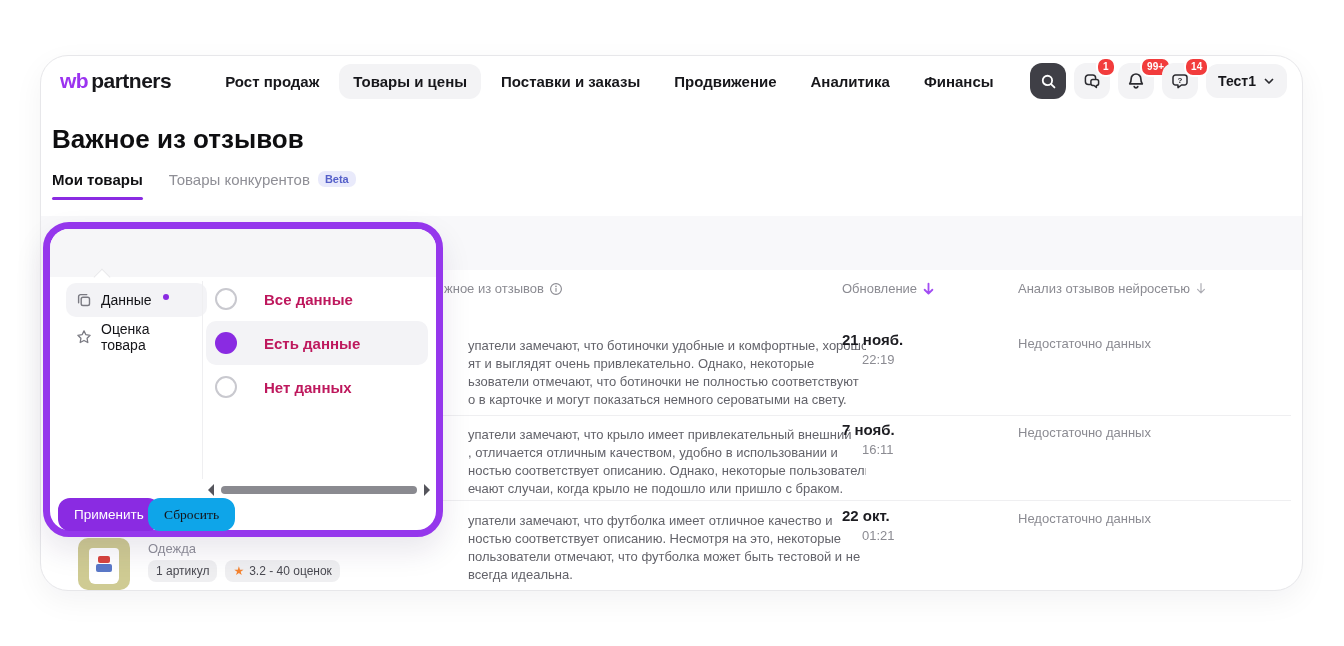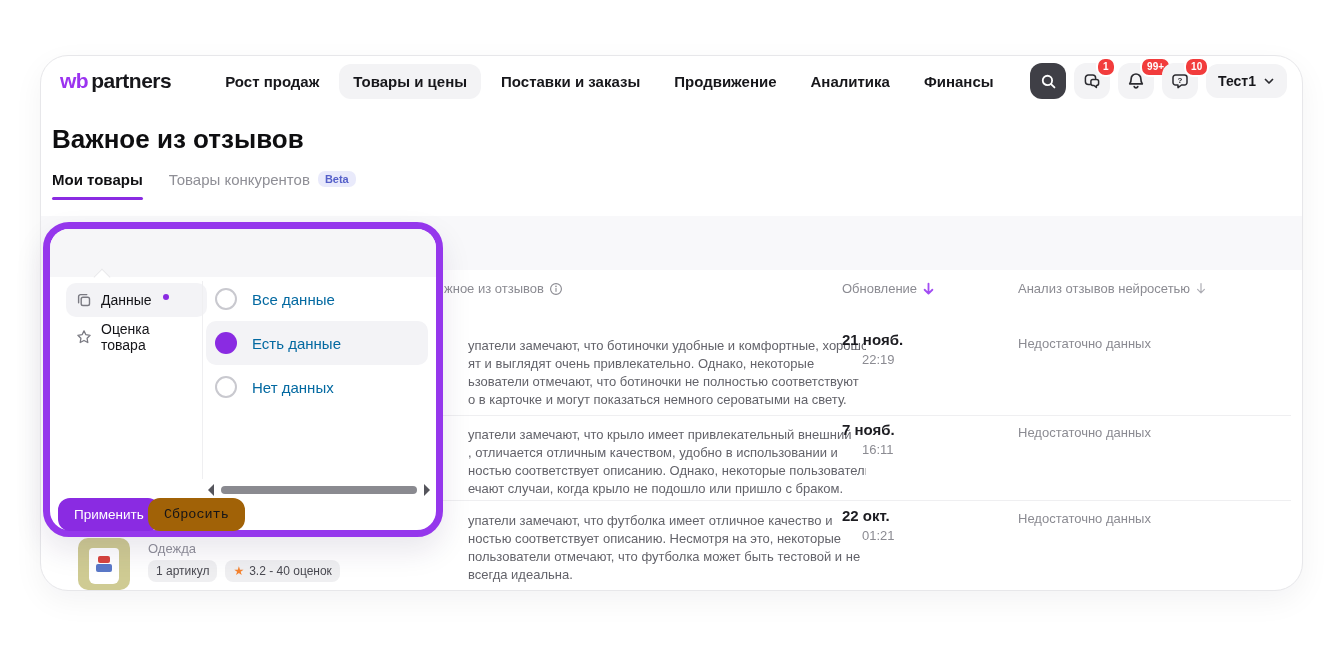--- a/index.html
+++ b/index.html
@@ -82,35 +82,35 @@
     border-radius:10px; display:flex; align-items:center; gap:9px; padding:0 14px;
     font-size:14px; color:#1B1B1F; cursor:pointer; }
   .notch { position:absolute; left:46px; top:42px; width:12px; height:12px; background:#fff;
     transform:rotate(45deg); border-left:1px solid #E8E8EB; border-top:1px solid #E8E8EB; }
   .menu-item { position:absolute; left:16px; width:141px; height:34px; border-radius:10px;
     display:flex; align-items:center; gap:9px; padding:0 10px; font-size:14px; color:#141418; cursor:pointer; }
   .menu-item.active { background:#F3F3F6; }
   .dot { width:6px; height:6px; border-radius:50%; background:#8A2BE2; margin:-6px 0 0 2px; }
   .vdiv { position:absolute; left:152px; top:52px; width:1px; height:198px; background:#EFEFF1; }
   .option { position:absolute; left:156px; width:222px; height:44px; border-radius:10px;
-    display:flex; align-items:center; gap:15px; padding:0 9px; font-size:15px; color:#0369a1; cursor:pointer; }
+    display:flex; align-items:center; gap:27px; padding:0 9px; font-size:15px; color:#be185d; cursor:pointer;font-weight:bold; }
   .option.hl { background:#F3F3F6; }
   .radio { width:22px; height:22px; border-radius:50%; border:2px solid #C9C9CF; background:#fff; flex:none; }
   .radio.checked { border:none; background:#8A2BE2; }
   .scroll { position:absolute; left:158px; top:254px; width:222px; height:14px;
     display:flex; align-items:center; gap:7px; }
   .arr-l { width:0; height:0; border:6px solid transparent; border-right-color:#55555C; border-left:none; cursor:pointer; }
   .arr-r { width:0; height:0; border:6px solid transparent; border-left-color:#55555C; border-right:none; cursor:pointer; }
   .thumb { flex:1; height:8px; border-radius:5px; background:#8A8A90; cursor:pointer; }
   .apply { position:absolute; left:8px; top:269px; height:33px; padding:0 16px;
     background:#8A2BE2; color:#fff; border:none; border-radius:12px; font-size:13.5px;
     font-family:inherit; cursor:pointer; }
   .reset { position:absolute; left:98px; top:269px; height:33px; padding:4px 16px;
-    background:#a16207; color:#141418; border:none; border-radius:12px; font-size:13.5px;
-    font-family:Liberation Mono, monospace; cursor:pointer; }
+    background:#0ea5e9; color:#141418; border:none; border-radius:12px; font-size:13.5px;
+    font-family:Liberation Serif, serif; cursor:pointer; }
 
   svg { display:block; }
 </style>
 </head>
 <body>
 
 <div class="stage">
   <div class="card"></div>
 
   <div class="hdr">
@@ -152,21 +152,21 @@
         </span>
         <span class="badge">99+</span>
       </div>
       <div class="icon-btn">
         <span>
           <svg width="18" height="18" viewBox="0 0 18 18" fill="none">
               <path d="M4.5 3h9A2.5 2.5 0 0 1 16 5.5v5a2.5 2.5 0 0 1-2.5 2.5h-3L7 15.6V13H4.5A2.5 2.5 0 0 1 2 10.5v-5A2.5 2.5 0 0 1 4.5 3z" stroke="#2B2B30" stroke-width="1.5" stroke-linejoin="round"></path>
               <text x="9" y="10.8" text-anchor="middle" font-size="8" font-weight="bold" fill="#2B2B30" font-family="Liberation Sans, sans-serif">?</text>
             </svg>
         </span>
-        <span class="badge">10</span>
+        <span class="badge">14</span>
       </div>
       <div class="account">
         <span>Тест1</span>
         <span>
           <svg width="12" height="12" viewBox="0 0 12 12" fill="none">
               <path d="M2.5 4.5L6 8l3.5-3.5" stroke="#2B2B30" stroke-width="1.7" stroke-linecap="round" stroke-linejoin="round"></path>
             </svg>
         </span>
       </div>
     </div>

